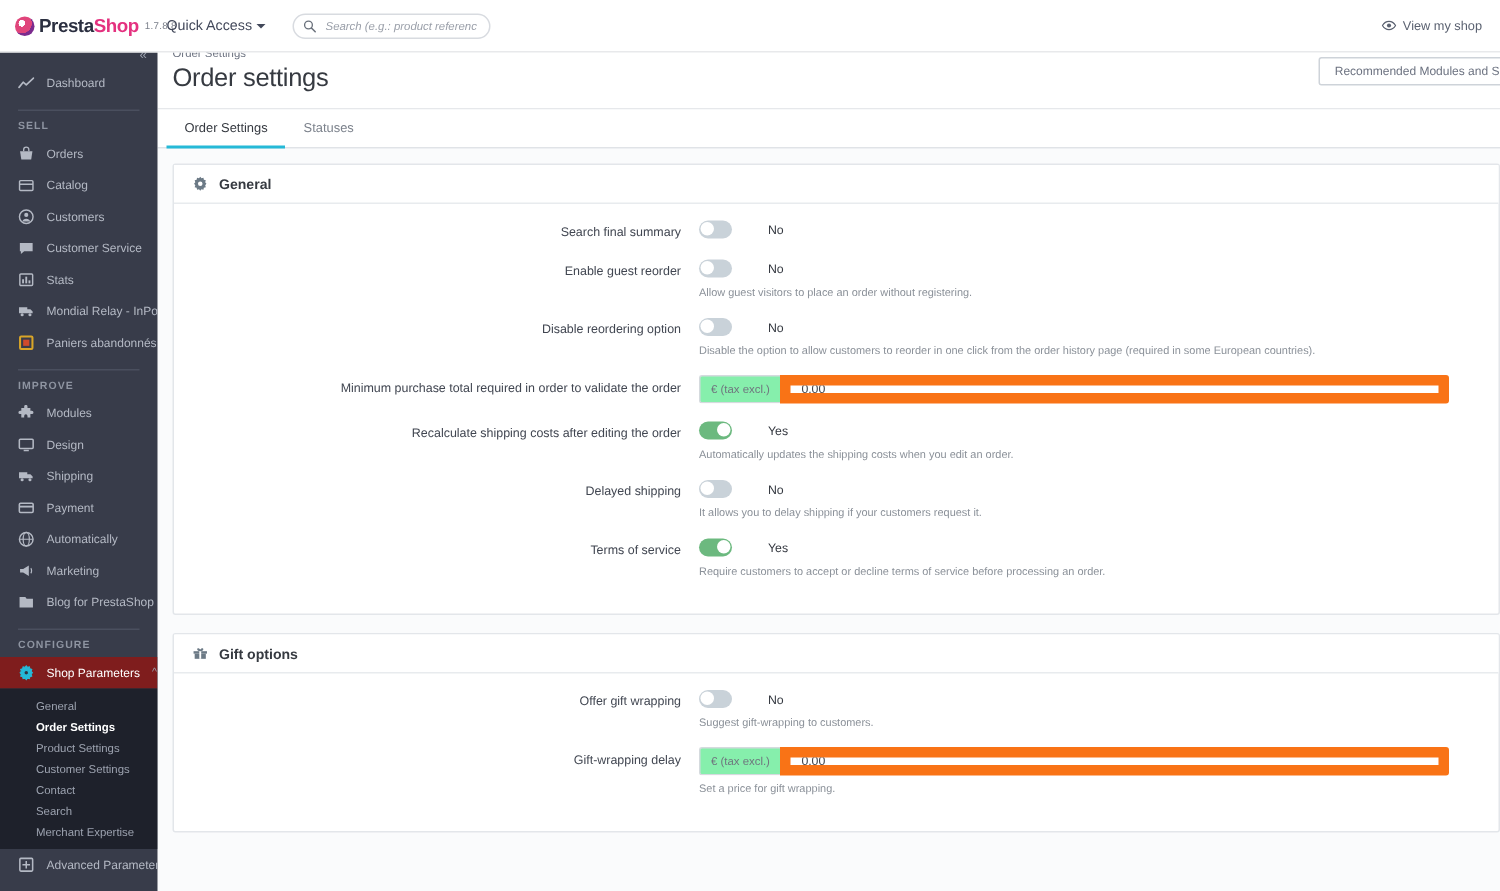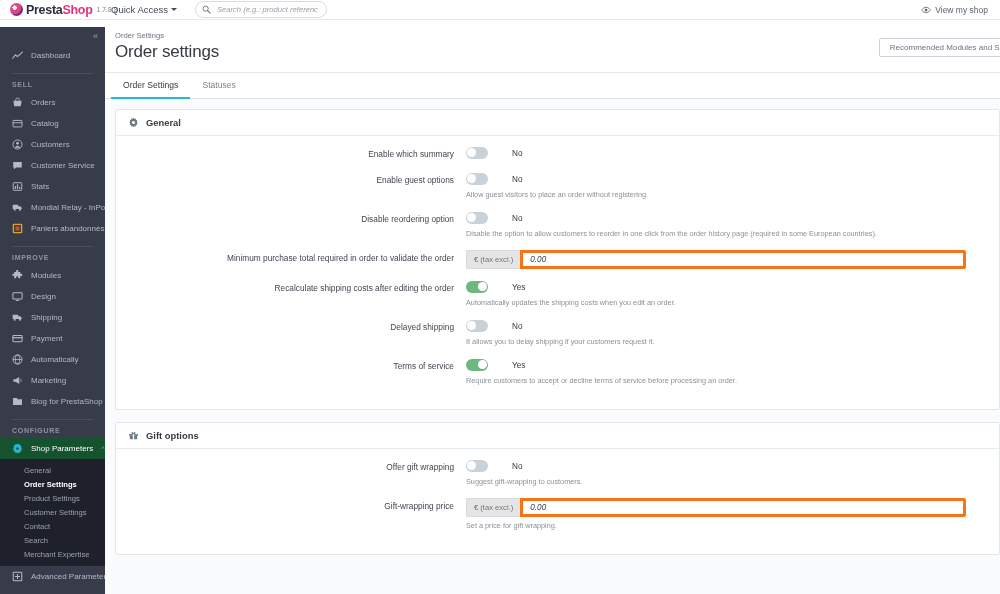--- a/index.html
+++ b/index.html
@@ -9,21 +9,21 @@
     width: 1000px; height: 594px;
     overflow: hidden;
     background: #fff;
     font-family: "Liberation Sans", sans-serif;
     -webkit-font-smoothing: antialiased;
   }
 
   
   .topbar {
     position: absolute; top: 0; left: 0;
-    width: 1000px; height: 20px;
+    width: 1000px; height: 35px;
     background: #fff;
     border-bottom: 1px solid #e8e9eb;
     display: flex; align-items: center;
     z-index: 40;
   }
   .brand {
     display: flex; align-items: center;
     padding-left: 10px; width: 105px;
     flex: 0 0 auto;
   }
@@ -101,21 +101,21 @@
   }
   .nav-ico { width: 11px; height: 11px; flex: 0 0 auto; display: flex; align-items: center; justify-content: center; }
   .nav-ico svg { display: block; }
 
   .nav-sep { height: 1px; background: #4a4f5e; margin: 7px 12px 4px 12px; }
   .nav-title {
     font-size: 7px; font-weight: bold; color: #8e94a1;
     letter-spacing: .7px; padding: 3px 0 4px 12px;
   }
 
-  .nav-item.active-parent { color: #fff; background: #14532d; }
+  .nav-item.active-parent { color: #fff; background: #7f1d1d; }
   .nav-item.active-parent .nav-ico svg { fill: #25b9d7; stroke: #25b9d7; }
   .chev-up {
     margin-left: auto; margin-right: 9px;
     color: #9aa0ad; font-size: 7px; line-height: 1;
   }
 
   .submenu { background: #1e212b; padding: 4px 0 5px 0; }
   .subitem {
     display: block; padding: 2.5px 0 2.5px 24px;
     font-size: 7.6px; color: #9ca2af;
@@ -215,38 +215,37 @@
     width: 9px; height: 9px; border-radius: 50%;
     background: #fff;
   }
   .switch.on { background: #6cb97f; }
   .switch.on .knob { left: auto; right: 1.2px; }
   .switch-label { font-size: 8.2px; color: #343840; }
 
   
   .igroup { display: flex; width: 500px; height: 19px; }
   .iaddon {
-    background: #e5e5e5;
+    background: #86efac;
     border: 1px solid #d5dade;
     border-right: 0;
     border-radius: 2px 0 0 2px;
     font-size: 7.6px; color: #6f757e;
     display: flex; align-items: center;
     padding: 0 7px; white-space: nowrap;
     flex: 0 0 auto;
   }
   .ifield {
     flex: 1 1 auto; min-width: 0;
-    border: 3px solid #f97316;
+    border: 7px solid #f97316;
     border-radius: 0 2px 2px 0;
     font-size: 8.2px; color: #3c414a;
     padding: 0 7px; outline: 0;
     font-family: "Liberation Sans", sans-serif;
     background: #fff;
-    font-style: italic;
   }
 
   
   .selwrap { width: 500px; height: 19px; position: relative; }
   .selwrap select {
     width: 100%; height: 100%;
     border: 1px solid #d5dade; border-radius: 2px;
     background: #fff; color: #3c414a;
     font-size: 8.2px; padding: 0 18px 0 7px;
     font-family: "Liberation Sans", sans-serif;
@@ -501,33 +500,33 @@
           <svg width="11" height="11" viewBox="0 0 16 16">
               <path d="M8 1.2l1.2 1.5 1.9-.5.4 1.9 1.9.5-.6 1.9L14 8l-1.2 1.5.6 1.9-1.9.5-.4 1.9-1.9-.5L8 14.8l-1.2-1.5-1.9.5-.4-1.9-1.9-.5.6-1.9L2 8l1.2-1.5-.6-1.9 1.9-.5.4-1.9 1.9.5z" fill="#6c7a86"></path>
               <circle cx="8" cy="8" r="2.2" fill="#fff"></circle>
             </svg>
         </span>
         <span class="card-title">General</span>
       </div>
       <div class="card-body">
 
         <div class="frow">
-          <div class="flabel">Enable which summary</div>
+          <div class="flabel">Search final summary</div>
           <div class="fctrl">
             <div class="switch-wrap">
               <div class="switch">
                   <span class="knob"></span>
                 </div>
               <span class="switch-label">No</span>
             </div>
           </div>
         </div>
 
         <div class="frow">
-          <div class="flabel">Enable guest options</div>
+          <div class="flabel">Enable guest reorder</div>
           <div class="fctrl">
             <div class="switch-wrap">
               <div class="switch">
                   <span class="knob"></span>
                 </div>
               <span class="switch-label">No</span>
             </div>
             <div class="fhelp">Allow guest visitors to place an order without registering.</div>
           </div>
         </div>
@@ -619,21 +618,21 @@
               <div class="switch">
                   <span class="knob"></span>
                 </div>
               <span class="switch-label">No</span>
             </div>
             <div class="fhelp">Suggest gift-wrapping to customers.</div>
           </div>
         </div>
 
         <div class="frow">
-          <div class="flabel">Gift-wrapping price</div>
+          <div class="flabel">Gift-wrapping delay</div>
           <div class="fctrl">
             <div class="igroup">
               <span class="iaddon">€ (tax excl.)</span>
               <input class="ifield" type="text" value="0.00" style="">
             </div>
             <div class="fhelp">Set a price for gift wrapping.</div>
           </div>
         </div>
 
       </div>

